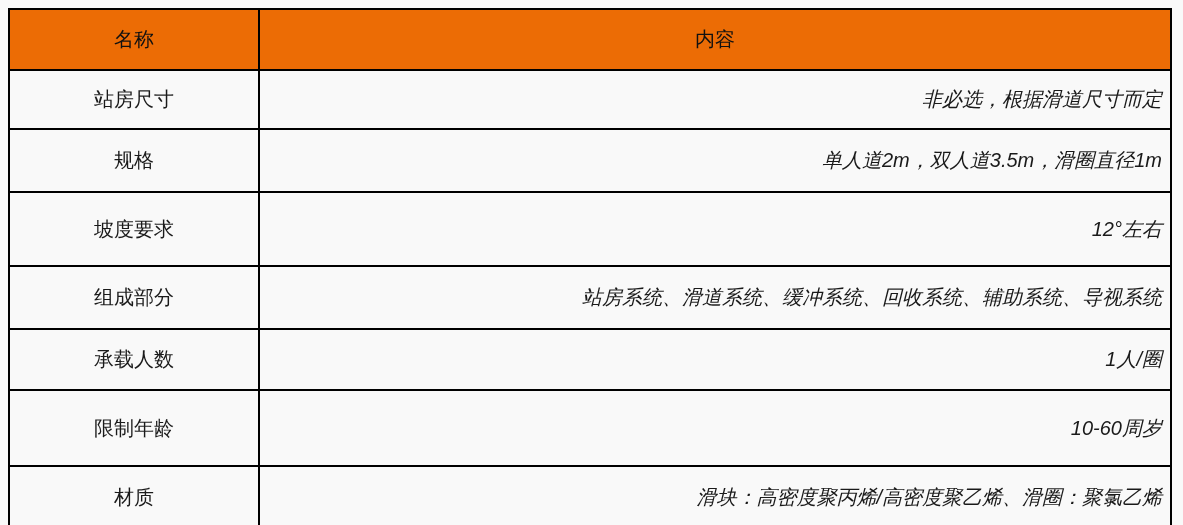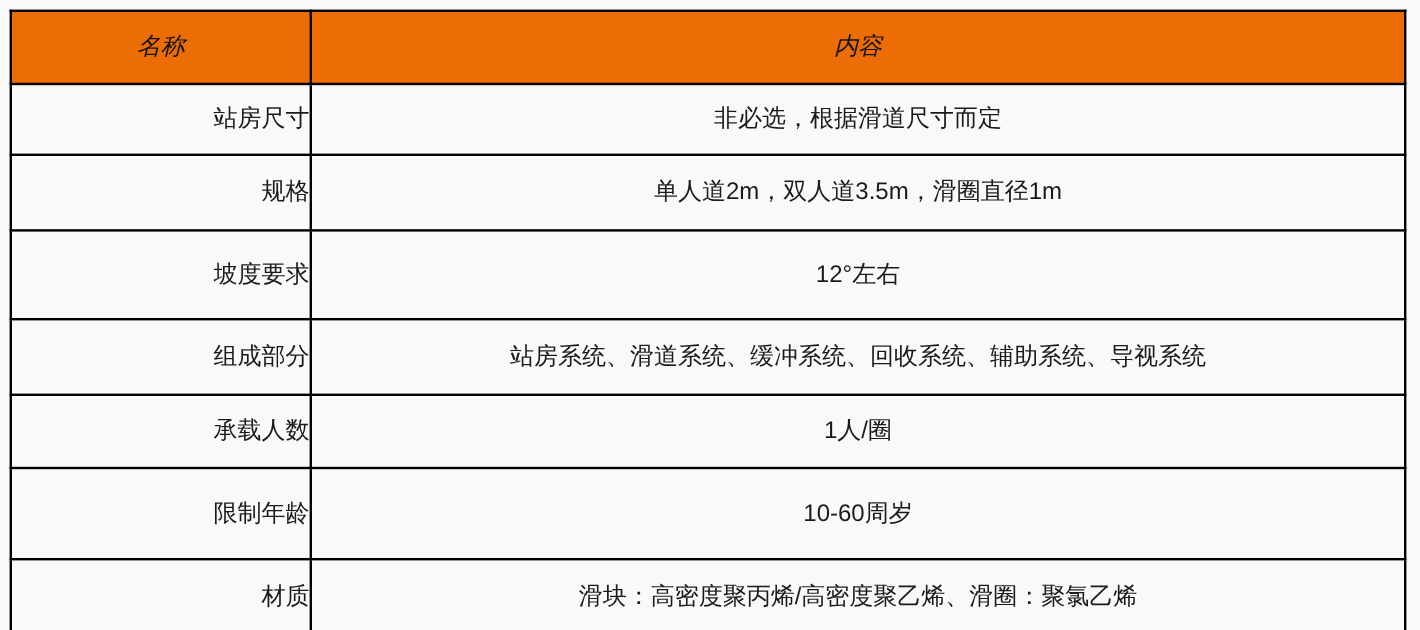--- a/index.html
+++ b/index.html
@@ -26,29 +26,29 @@
     font-size: 20px;
     font-weight: 400;
     vertical-align: middle;
     padding: 0;
     line-height: 1.25;
   }
   .spec-table th {
     background: #ec6c05;
     color: #111111;
     text-align: center;
-    font-style: italic;
   }
   .spec-table td.name-cell {
-    text-align: right;
+    text-align: center;
   }
   .spec-table td.content-cell {
-    text-align: center;
+    text-align: right;
     padding-left: 8px;
     padding-right: 8px;
+    font-style: italic;
   }
   tr.r-header { height: 61px; }
   tr.r-0 { height: 59px; }
   tr.r-1 { height: 63px; margin-left: 16px; }
   tr.r-2 { height: 74px; }
   tr.r-3 { height: 63px; }
   tr.r-4 { height: 61px; }
   tr.r-5 { height: 76px; }
   tr.r-6 { height: 62px; }
 </style>

